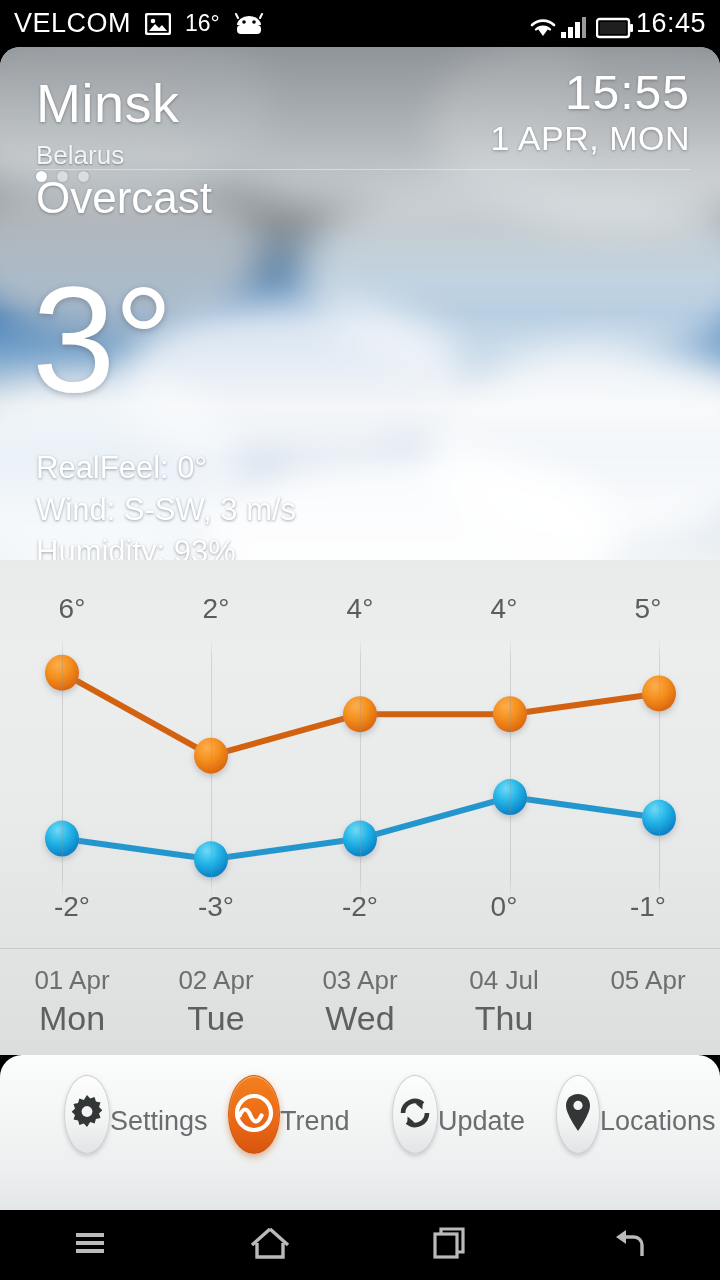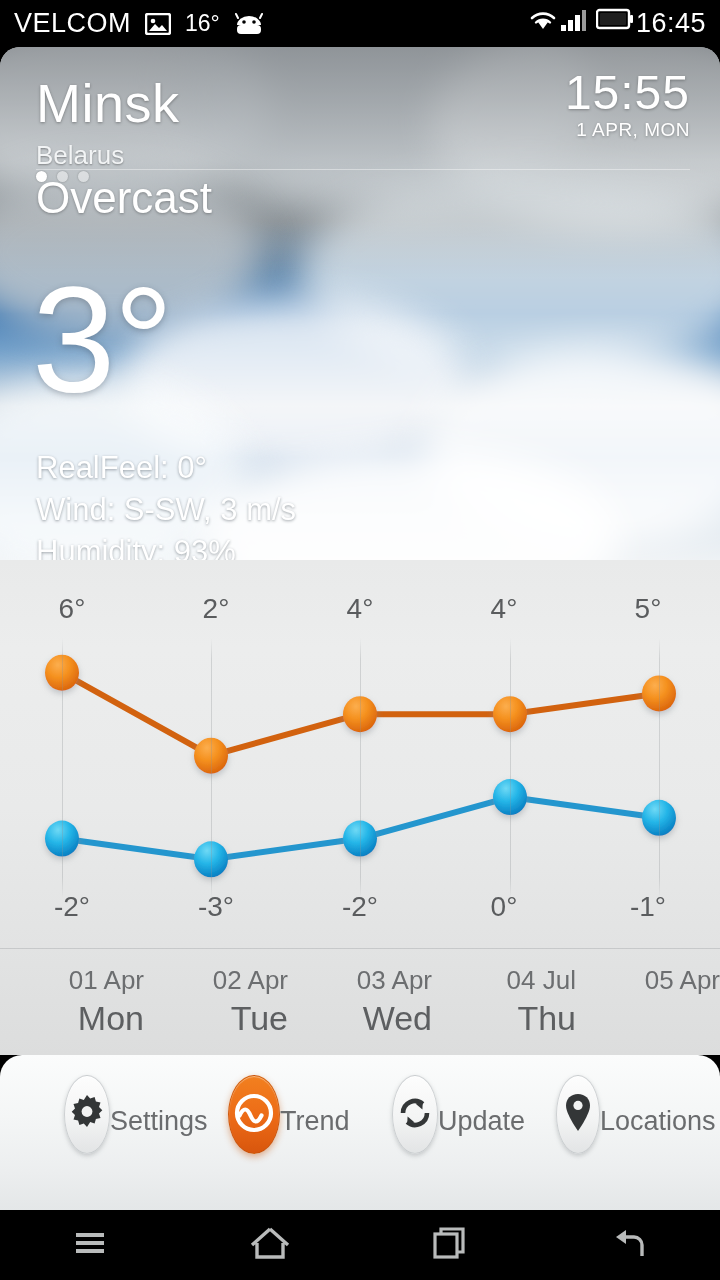--- a/index.html
+++ b/index.html
@@ -11,21 +11,21 @@
   }
   #screen { position:relative; width:720px; height:1280px; background:#000; }
 
   
   .statusbar {
     position:absolute; top:0; left:0; width:720px; height:47px;
     background:#000; color:#fff;
     display:flex; align-items:center; padding:0 14px;
   }
   .sb-left { display:flex; align-items:center; gap:14px; }
-  .sb-right { display:flex; align-items:flex-start; gap:2px; margin-left:auto; }
+  .sb-right { display:flex; align-items:flex-end; gap:2px; margin-left:auto; }
   .sb-carrier { font-size:27px; letter-spacing:0.5px; font-weight:400; }
   .sb-temp { font-size:23px; }
   .ic { display:inline-block; line-height:0; }
   .sb-clock { font-size:27px; letter-spacing:0.5px; }
 
   
   .hero {
     position:absolute; top:47px; left:0; width:720px; height:513px;
     border-radius:20px 20px 0 0;
     overflow:hidden;
@@ -45,21 +45,21 @@
   .dot { width:11px; height:11px; border-radius:50%; background:rgba(255,255,255,.45);
          box-shadow:0 0 2px rgba(0,0,0,.3); }
   .dot.on { background:#ffffff; }
   .hairline { position:absolute; left:36px; right:30px; top:122px; height:1px;
          background:rgba(255,255,255,.40); }
   .cond { position:absolute; left:36px; top:126px; font-size:44px; color:#fff;
          font-weight:300; text-shadow:0 1px 3px rgba(0,0,0,.3); }
 
   .clock-big { position:absolute; right:30px; top:18px; font-size:48px; color:#fff;
          font-weight:400; letter-spacing:1px; text-shadow:0 1px 3px rgba(0,0,0,.3); }
-  .date-big { position:absolute; right:30px; top:72px; font-size:19px; color:#fff;
+  .date-big { position:absolute; right:30px; top:72px; font-size:34px; color:#fff;
          font-weight:400; letter-spacing:0.5px; text-shadow:0 1px 3px rgba(0,0,0,.3); }
 
   .temp-big { position:absolute; left:32px; top:218px; font-size:150px; line-height:1;
          color:#fff; font-weight:400; letter-spacing:-2px;
          text-shadow:0 2px 6px rgba(60,70,80,.35); }
   .details { position:absolute; left:36px; top:400px; }
   .details div { font-size:31px; color:#fff; line-height:1.35;
          text-shadow:0 1px 3px rgba(40,50,60,.45); }
 
   
@@ -72,21 +72,21 @@
   .lo-row { top:331px; }
   .hi-row .cell, .lo-row .cell { flex:1; text-align:center; font-size:28px; color:#5a5c5e; font-weight:400; }
 
   .plot { position:absolute; left:0; top:78px; width:720px; height:260px; }
   .vgrid { position:absolute; top:0; width:1px; height:260px;
            background:linear-gradient(180deg,rgba(0,0,0,0) 0%,rgba(140,145,148,.30) 8%,
            rgba(140,145,148,.30) 92%,rgba(0,0,0,0) 100%); }
 
   .daybar { position:absolute; top:388px; left:0; width:720px; display:flex;
             border-top:1px solid rgba(150,152,154,.35); padding-top:14px; }
-  .daybar .cell { flex:1; text-align:right; }
+  .daybar .cell { flex:1; text-align:center; }
   .daybar .d-date { font-size:26px; color:#6c6e70; line-height:1.35; }
   .daybar .d-day { font-size:34px; color:#5d5f61; font-weight:400; line-height:1.2; }
 
   
   .toolbar {
     position:absolute; top:1055px; left:0; width:720px; height:155px;
     background:linear-gradient(180deg,#fbfcfc 0%,#f4f6f6 40%,#eceeef 75%,#e4e7e8 100%);
     border-radius:22px 22px 0 0;
     display:flex; align-items:flex-start; justify-content:center; gap:64px; padding-top:20px;
   }

